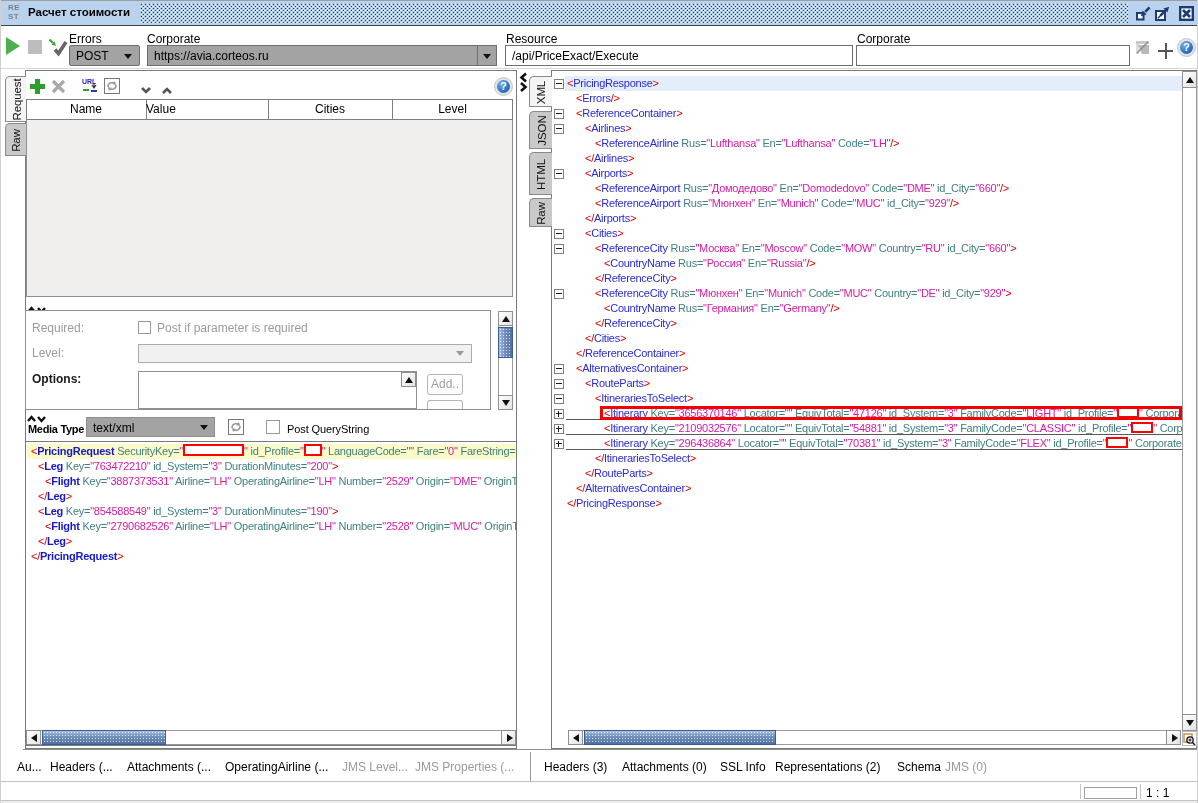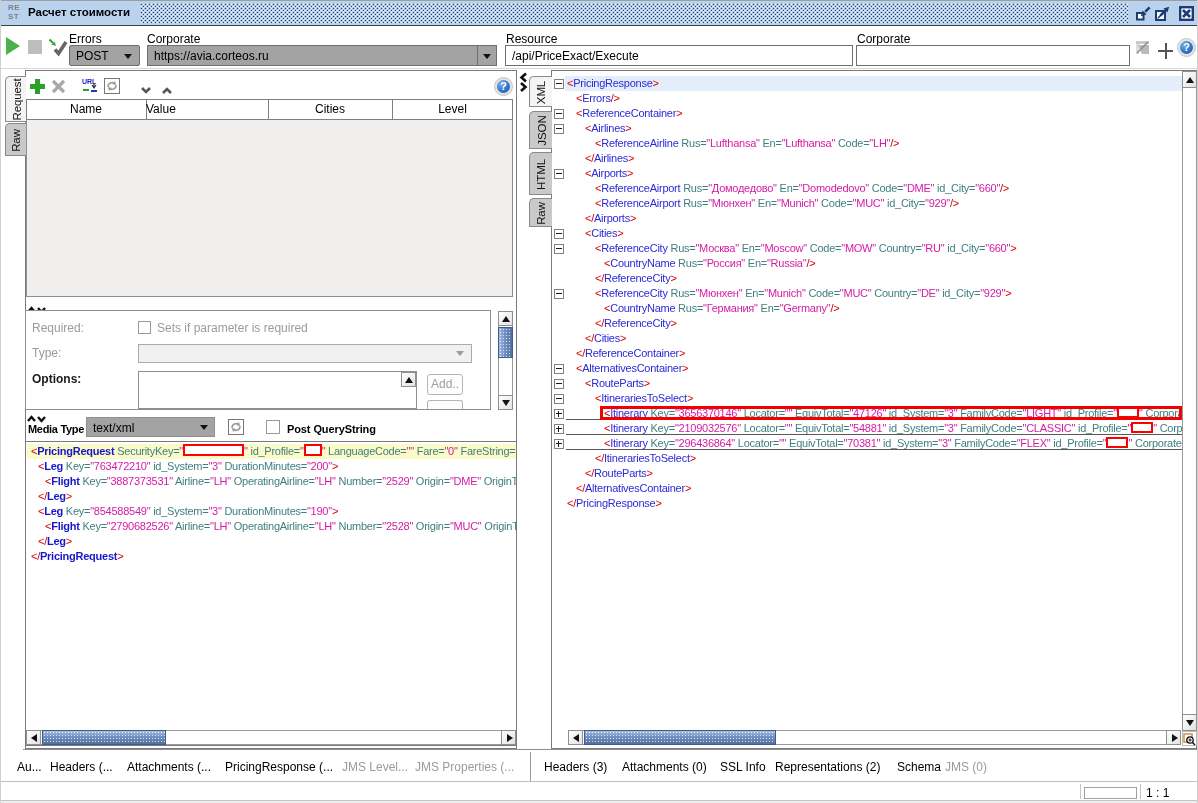--- a/index.html
+++ b/index.html
@@ -147,22 +147,22 @@
 <div class="abs" style="left:26px;top:120px;width:487px;height:177px;background:#f0efee;border-left:1px solid #8f8f8f;border-right:1px solid #8f8f8f;border-bottom:1px solid #8f8f8f;box-sizing:border-box"></div>
 
 <div class="abs" style="left:27px;top:300px"><svg width="20" height="8">
       <path d="M1 6 L4.5 2 L8 6" stroke="#111" stroke-width="2.4" fill="none"></path>
       <path d="M11 2 L14.5 6 L18 2" stroke="#111" stroke-width="2.4" fill="none"></path>
     </svg></div>
 
 <div class="abs" style="left:25px;top:310px;width:466px;height:100px;border:1px solid #8f8f8f;box-sizing:border-box;background:#fff"></div>
 <div class="lbl gtx" style="left:32px;top:321px">Required:</div>
 <div class="abs" style="left:138px;top:321px;width:13px;height:13px;border:1px solid #9a9a9a;box-sizing:border-box;background:#fff"></div>
-<div class="lbl gtx" style="left:157px;top:321px">Sets if parameter is required</div>
-<div class="lbl gtx" style="left:32px;top:346px">Type:</div>
+<div class="lbl gtx" style="left:157px;top:321px">Post if parameter is required</div>
+<div class="lbl gtx" style="left:32px;top:346px">Level:</div>
 <div class="abs" style="left:138px;top:344px;width:334px;height:19px;border:1px solid #ababab;box-sizing:border-box;background:#f1f1f1"></div>
 <div class="cmbarr" style="left:456px;top:351px;border-top-color:#9a9a9a"></div>
 <div class="lbl" style="left:32px;top:372px;font-weight:bold;color:#1a1a1a">Options:</div>
 <div class="abs" style="left:138px;top:371px;width:279px;height:38px;border:1px solid #8f8f8f;box-sizing:border-box;background:#fff"></div>
 <div class="sbbtn" style="left:401px;top:372px;width:15px;height:15px">
     <div class="arr" style="left:3px;top:4px;border-left:4px solid transparent;border-right:4px solid transparent;border-bottom:6px solid #111"></div>
   </div>
 <div class="abs" style="left:427px;top:374px;width:36px;height:21px;border:1px solid #b5b5b5;border-radius:3px;box-sizing:border-box;background:#fdfdfd;font-size:12px;color:#9e9e9e;text-align:center;line-height:19px">Add..</div>
 <div class="abs" style="left:427px;top:400px;width:36px;height:9px;border:1px solid #b5b5b5;border-bottom:none;border-radius:3px 3px 0 0;box-sizing:border-box;background:#fdfdfd"></div>
 
@@ -184,21 +184,21 @@
 <div class="combo" style="left:86px;top:417px;width:129px;height:20px;border-radius:0;border-color:#8f8f8f">
     <div class="cmbtxt" style="font-size:12px">text/xml</div>
     <div class="cmbarr" style="right:6px;top:7px"></div>
   </div>
 <div class="abs" style="left:228px;top:419px;width:16px;height:16px;border:1px solid #777;box-sizing:border-box"><svg width="14" height="14">
       <path d="M3 8 A4 4 0 0 1 10 5 M11 6 A4 4 0 0 1 4 9" stroke="#9a9a9a" stroke-width="1.5" fill="none"></path>
       <path d="M10 2 L11 6 L7 5 Z" fill="#9a9a9a"></path>
       <path d="M4 12 L3 8 L7 9 Z" fill="#9a9a9a"></path>
     </svg></div>
 <div class="abs" style="left:266px;top:420px;width:14px;height:14px;border:1px solid #9a9a9a;box-sizing:border-box;background:#fff"></div>
-<div class="lbl" style="left:287px;top:423px;font-weight:bold;font-size:11px;letter-spacing:-0.1px">Post QueryString</div>
+<div class="lbl" style="left:287px;top:423px;font-weight:normal;font-size:11px;letter-spacing:-0.1px">Post QueryString</div>
 
 <div class="abs" style="left:25px;top:441px;width:492px;height:305px;border:1px solid #7a7a7a;box-sizing:border-box;background:#fff;overflow:hidden" id="ledit">
  <div class="abs" style="left:1px;top:2px;width:490px;height:15px;background:#fbfbc9"></div>
  <div class="ln" style="left:5px;top:2px"><span class="r">&lt;</span><span class="tb">PricingRequest</span> <span class="a">SecurityKey=</span><span class="v">"</span><span class="rb" style="width:57px;height:8px"></span><span class="v">"</span> <span class="a">id_Profile=</span><span class="v">"</span><span class="rb" style="width:14px;height:8px"></span><span class="v">"</span> <span class="a">LanguageCode=</span><span class="v">""</span> <span class="a">Fare=</span><span class="v">"0"</span> <span class="a">FareString=</span><span class="v">"</span></div>
  <div class="ln" style="left:12px;top:17px"><span class="r">&lt;</span><span class="tb">Leg</span> <span class="a">Key=</span><span class="v">"763472210"</span> <span class="a">id_System=</span><span class="v">"3"</span> <span class="a">DurationMinutes=</span><span class="v">"200"</span><span class="r">&gt;</span></div>
  <div class="ln" style="left:19px;top:32px"><span class="r">&lt;</span><span class="tb">Flight</span> <span class="a">Key=</span><span class="v">"3887373531"</span> <span class="a">Airline=</span><span class="v">"LH"</span> <span class="a">OperatingAirline=</span><span class="v">"LH"</span> <span class="a">Number=</span><span class="v">"2529"</span> <span class="a">Origin=</span><span class="v">"DME"</span> <span class="a">OriginT</span></div>
  <div class="ln" style="left:12px;top:47px"><span class="r">&lt;/</span><span class="tb">Leg</span><span class="r">&gt;</span></div>
  <div class="ln" style="left:12px;top:62px"><span class="r">&lt;</span><span class="tb">Leg</span> <span class="a">Key=</span><span class="v">"854588549"</span> <span class="a">id_System=</span><span class="v">"3"</span> <span class="a">DurationMinutes=</span><span class="v">"190"</span><span class="r">&gt;</span></div>
  <div class="ln" style="left:19px;top:77px"><span class="r">&lt;</span><span class="tb">Flight</span> <span class="a">Key=</span><span class="v">"2790682526"</span> <span class="a">Airline=</span><span class="v">"LH"</span> <span class="a">OperatingAirline=</span><span class="v">"LH"</span> <span class="a">Number=</span><span class="v">"2528"</span> <span class="a">Origin=</span><span class="v">"MUC"</span> <span class="a">OriginT</span></div>
  <div class="ln" style="left:12px;top:92px"><span class="r">&lt;/</span><span class="tb">Leg</span><span class="r">&gt;</span></div>
@@ -335,21 +335,21 @@
 <div class="abs" style="left:1182px;top:731px;width:15px;height:15px;border:1px solid #bbb;background:#fff;box-sizing:border-box"><svg width="13" height="13">
       <rect x="1" y="1" width="8" height="8" fill="none" stroke="#d49a52" stroke-width="1.6"></rect>
       <circle cx="7" cy="7" r="3.2" fill="#fff" stroke="#111" stroke-width="1.3"></circle>
       <path d="M7 5.4 L7 8.6 M5.4 7 L8.6 7" stroke="#111" stroke-width="1"></path>
       <path d="M9.5 9.5 L12 12" stroke="#111" stroke-width="1.4"></path>
     </svg></div>
 
 <div class="btab" style="left:17px;top:760px">Au...</div>
 <div class="btab" style="left:50px;top:760px">Headers (...</div>
 <div class="btab" style="left:127px;top:760px">Attachments (...</div>
-<div class="btab" style="left:225px;top:760px">PricingResponse (...</div>
+<div class="btab" style="left:225px;top:760px">OperatingAirline (...</div>
 <div class="btab gtx" style="left:342px;top:760px">JMS Level...</div>
 <div class="btab gtx" style="left:415px;top:760px">JMS Properties (...</div>
 <div class="abs" style="left:530px;top:752px;width:1px;height:29px;background:#9a9a9a"></div>
 <div class="btab" style="left:544px;top:760px">Headers (3)</div>
 <div class="btab" style="left:622px;top:760px">Attachments (0)</div>
 <div class="btab" style="left:720px;top:760px">SSL Info</div>
 <div class="btab" style="left:775px;top:760px">Representations (2)</div>
 <div class="btab" style="left:897px;top:760px">Schema</div>
 <div class="btab gtx" style="left:945px;top:760px">JMS (0)</div>
 

